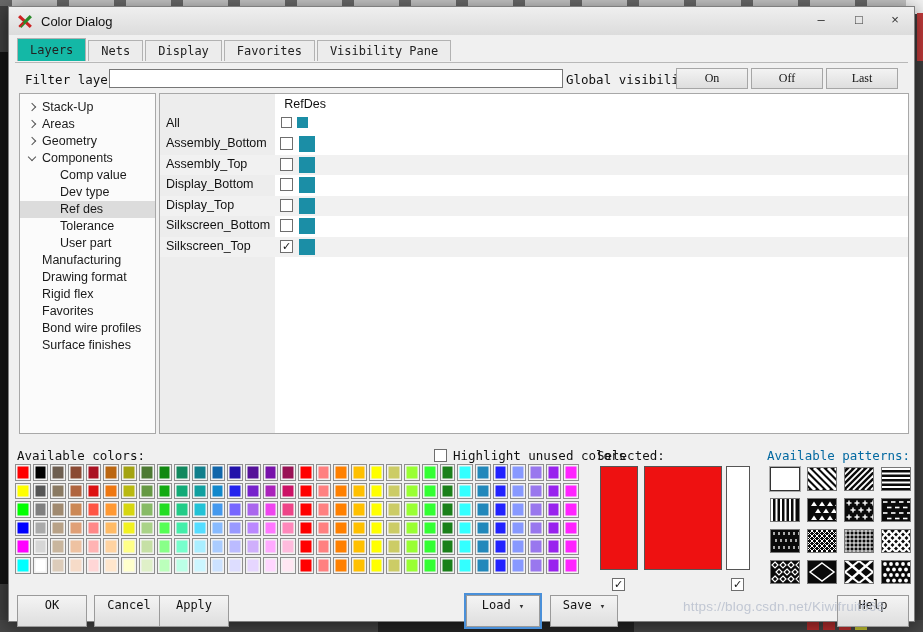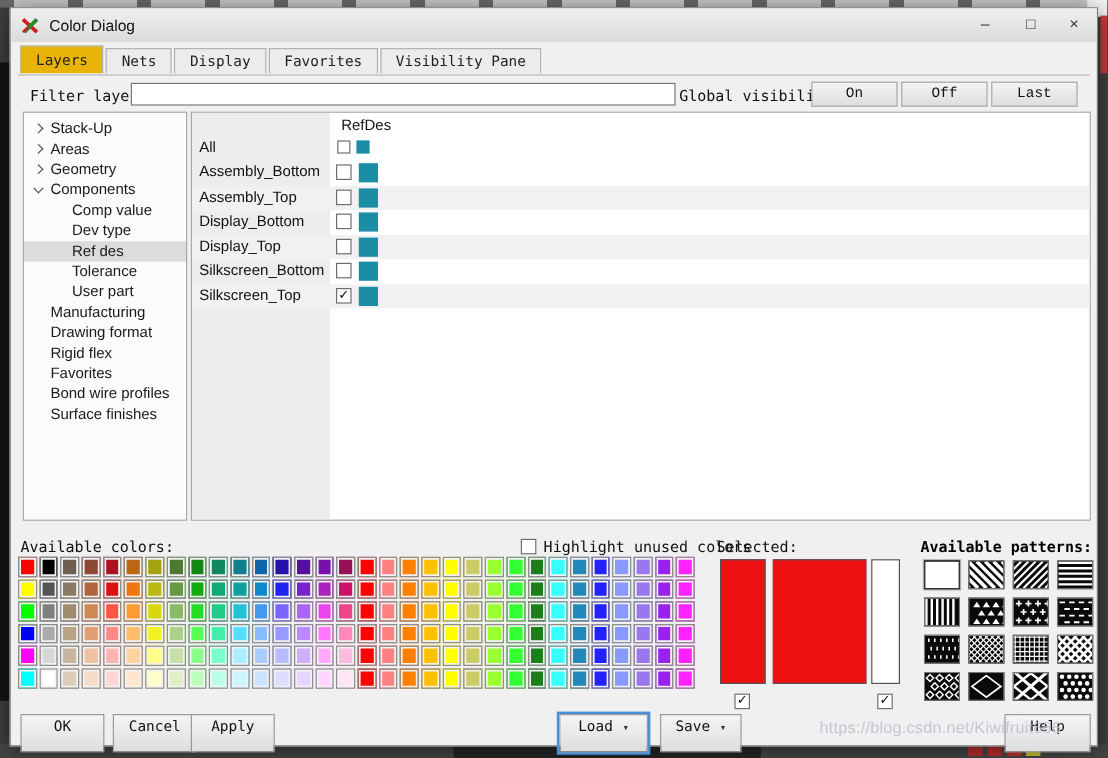--- a/index.html
+++ b/index.html
@@ -25,30 +25,30 @@
   #app-icon{margin-left:8px;width:17px;height:17px;}
   #title{margin-left:7px;font-size:13px;color:#111;}
   .winbtn{position:absolute;top:0;width:34px;height:26px;text-align:center;line-height:26px;
           font-size:13px;color:#333;cursor:default;}
   #btn-min{right:76px;} #btn-max{right:38px;} #btn-close{right:2px;}
 
   
   #tabbar{position:absolute;left:8px;top:33px;display:flex;gap:2px;z-index:3;}
   .tab{padding:3px 12px 3px 12px;background:#ececec;border:1px solid #b2b2b2;border-bottom:none;
        font-family:"DejaVu Sans Mono",monospace;font-size:12px;color:#222;}
-  .tab.active{background:#eab308;padding-top:4px;margin-top:-2px;}
+  .tab.active{background:#14b8a6;padding-top:4px;margin-top:-2px;}
   #pageline{position:absolute;left:6px;right:6px;top:55px;border-top:1px solid #b8b8b8;}
 
   
   #filter-label{position:absolute;left:16px;top:65px;font-size:12.5px;color:#111;}
   #filter-input{position:absolute;left:100px;top:62px;width:446px;height:17px;border:1px solid #777;
                 background:#fff;font-size:12px;padding:0 3px;outline:none;}
   #gv-label{position:absolute;left:557px;top:65px;font-size:12.5px;color:#111;}
   .gv-btn{position:absolute;top:61px;width:70px;height:19px;background:linear-gradient(#f3f3f3,#dedede);
-          border:1px solid #a6a6a6;font-family:Liberation Mono, monospace;font-size:12px;color:#111;
+          border:1px solid #a6a6a6;font-family:Liberation Serif, serif;font-size:12px;color:#111;
           text-align:center;line-height:18px;}
   #gv-on{left:667px;} #gv-off{left:742px;} #gv-last{left:817px;}
 
   
   #tree{position:absolute;left:10px;top:86px;width:137px;height:341px;background:#fbfbfb;
         border:1px solid #a8a8a8;padding-top:5px;box-sizing:border-box;overflow:hidden;}
   .titem{position:relative;height:17px;line-height:17px;font-size:12.5px;color:#1a1a1a;white-space:nowrap;}
   .titem.selected{background:#dcdcdc;}
   .titem .lbl0{padding-left:22px;} .titem .lbl1{padding-left:40px;}
   .chev{position:absolute;left:9px;width:5px;height:5px;border-right:1.5px solid #555;border-bottom:1.5px solid #555;}
@@ -66,21 +66,21 @@
   .cb{display:inline-block;box-sizing:border-box;width:13px;height:13px;background:#fff;border:1px solid #6e6e6e;
       font-size:11px;line-height:11px;text-align:center;color:#111;}
   .cb.small{width:11px;height:11px;font-size:9px;line-height:9px;}
   .sw{display:inline-block;background:#1b8ea6;}
 
   
   #avail-label{position:absolute;left:8px;top:441px;font-size:12.5px;color:#111;}
   #hl-cb{position:absolute;left:425px;top:442px;}
   #hl-label{position:absolute;left:444px;top:441px;font-size:12.5px;color:#111;}
   #sel-label{position:absolute;left:588px;top:441px;font-size:12.5px;color:#111;}
-  #pat-label{position:absolute;left:758px;top:441px;font-size:12.5px;color:#000000;font-weight:bold;}
+  #pat-label{position:absolute;left:758px;top:441px;font-size:12.5px;color:#0369a1;}
   #palette{position:absolute;left:6px;top:457px;display:grid;grid-template-columns:repeat(32,15.7px);
            grid-auto-rows:16.6px;gap:2px;}
   .pcell{border:1px solid #8f8f8f;box-shadow:inset 0 0 0 1.5px #f2f2f2;}
   .selsw{position:absolute;top:459px;height:104px;border:1px solid #555;box-sizing:border-box;}
   .selcb{position:absolute;top:571px;}
   #patterns{position:absolute;left:761px;top:460px;display:grid;grid-template-columns:repeat(4,30px);
             grid-auto-rows:24px;gap:7px 7px;}
   .ptile{width:28px;height:22px;border:1px solid #777;background:#0a0a0a;}
   .ptile.sel{border:1px solid #333;box-shadow:0 0 0 1px #aaa;}
   .ptile svg{display:block;}

